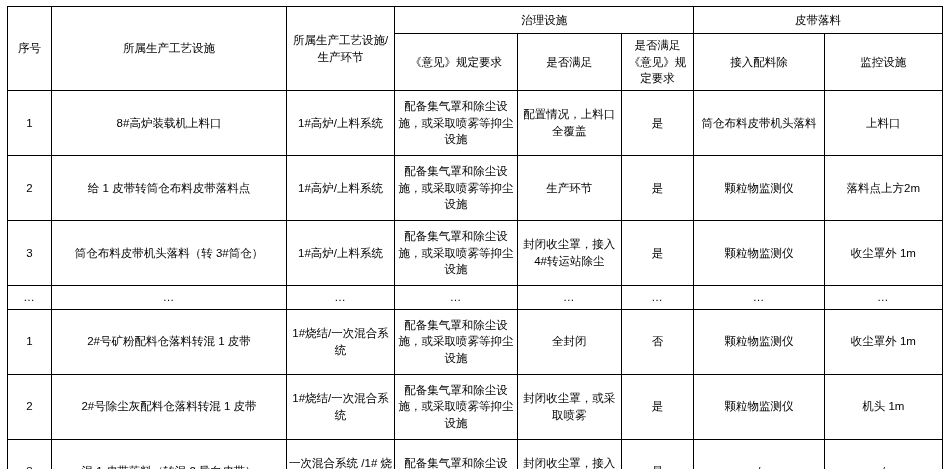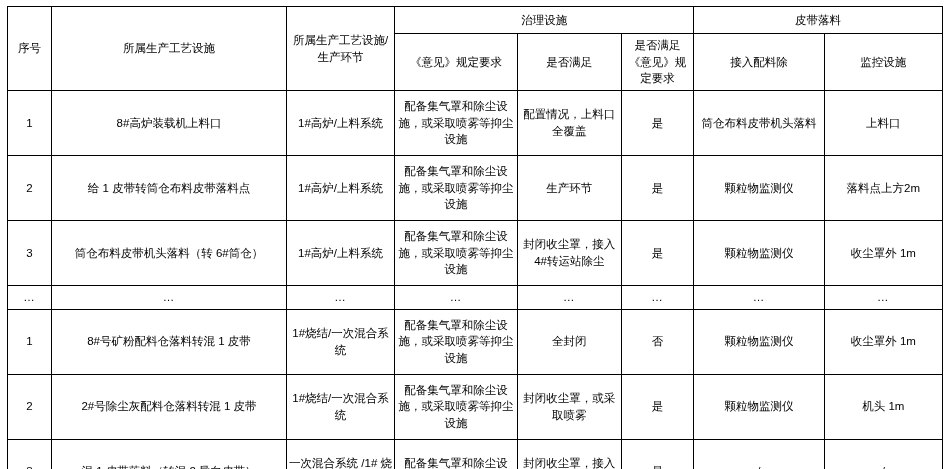--- a/index.html
+++ b/index.html
@@ -92,41 +92,41 @@
           <td>给 1 皮带转筒仓布料皮带落料点</td>
           <td>1#高炉/上料系统</td>
           <td>配备集气罩和除尘设施，或采取喷雾等抑尘设施</td>
           <td>生产环节</td>
           <td>是</td>
           <td>颗粒物监测仪</td>
           <td>落料点上方2m</td>
         </tr>
         <tr class="row-tall">
           <td>3</td>
-          <td>筒仓布料皮带机头落料（转 6#筒仓）</td>
+          <td>筒仓布料皮带机头落料（转 3#筒仓）</td>
           <td>1#高炉/上料系统</td>
           <td>配备集气罩和除尘设施，或采取喷雾等抑尘设施</td>
           <td>封闭收尘罩，接入 4#转运站除尘</td>
           <td>是</td>
           <td>颗粒物监测仪</td>
           <td>收尘罩外 1m</td>
         </tr>
         <tr class="row-ellipsis">
           <td>…</td>
           <td>…</td>
           <td>…</td>
           <td>…</td>
           <td>…</td>
           <td>…</td>
           <td>…</td>
           <td>…</td>
         </tr>
         <tr class="row-tall">
           <td>1</td>
-          <td>8#号矿粉配料仓落料转混 1 皮带</td>
+          <td>2#号矿粉配料仓落料转混 1 皮带</td>
           <td>1#烧结/一次混合系统</td>
           <td>配备集气罩和除尘设施，或采取喷雾等抑尘设施</td>
           <td>全封闭</td>
           <td>否</td>
           <td>颗粒物监测仪</td>
           <td>收尘罩外 1m</td>
         </tr>
         <tr class="row-tall">
           <td>2</td>
           <td>2#号除尘灰配料仓落料转混 1 皮带</td>

